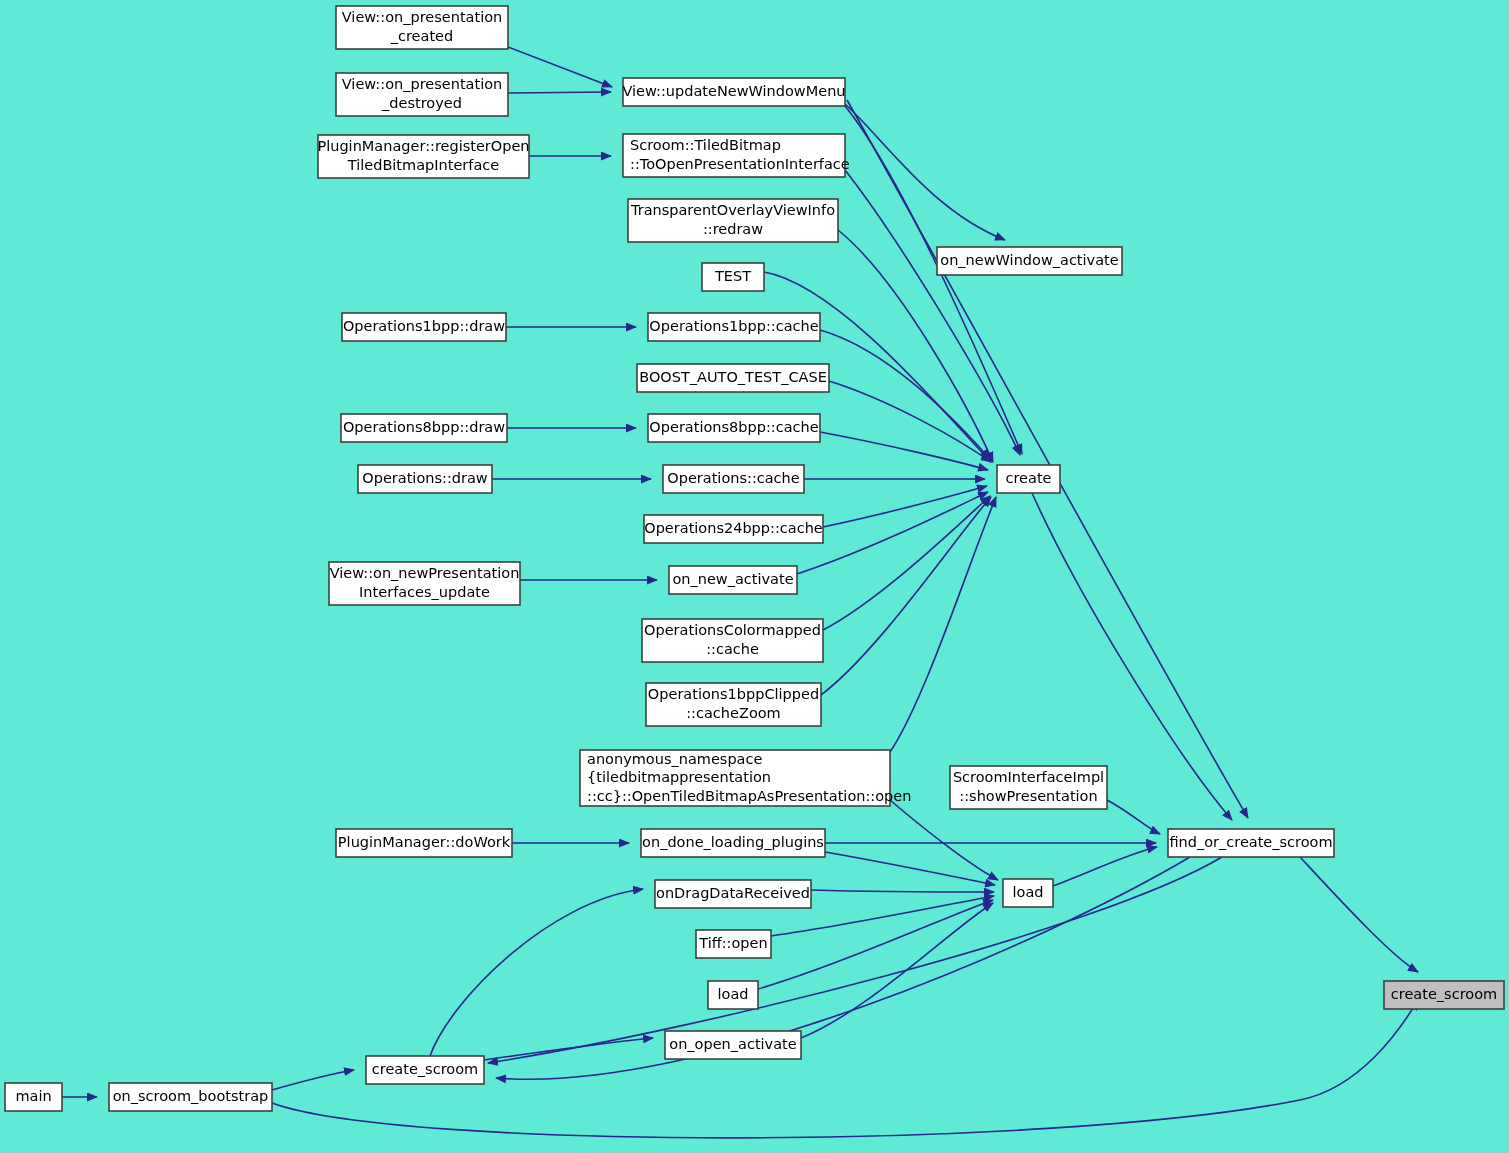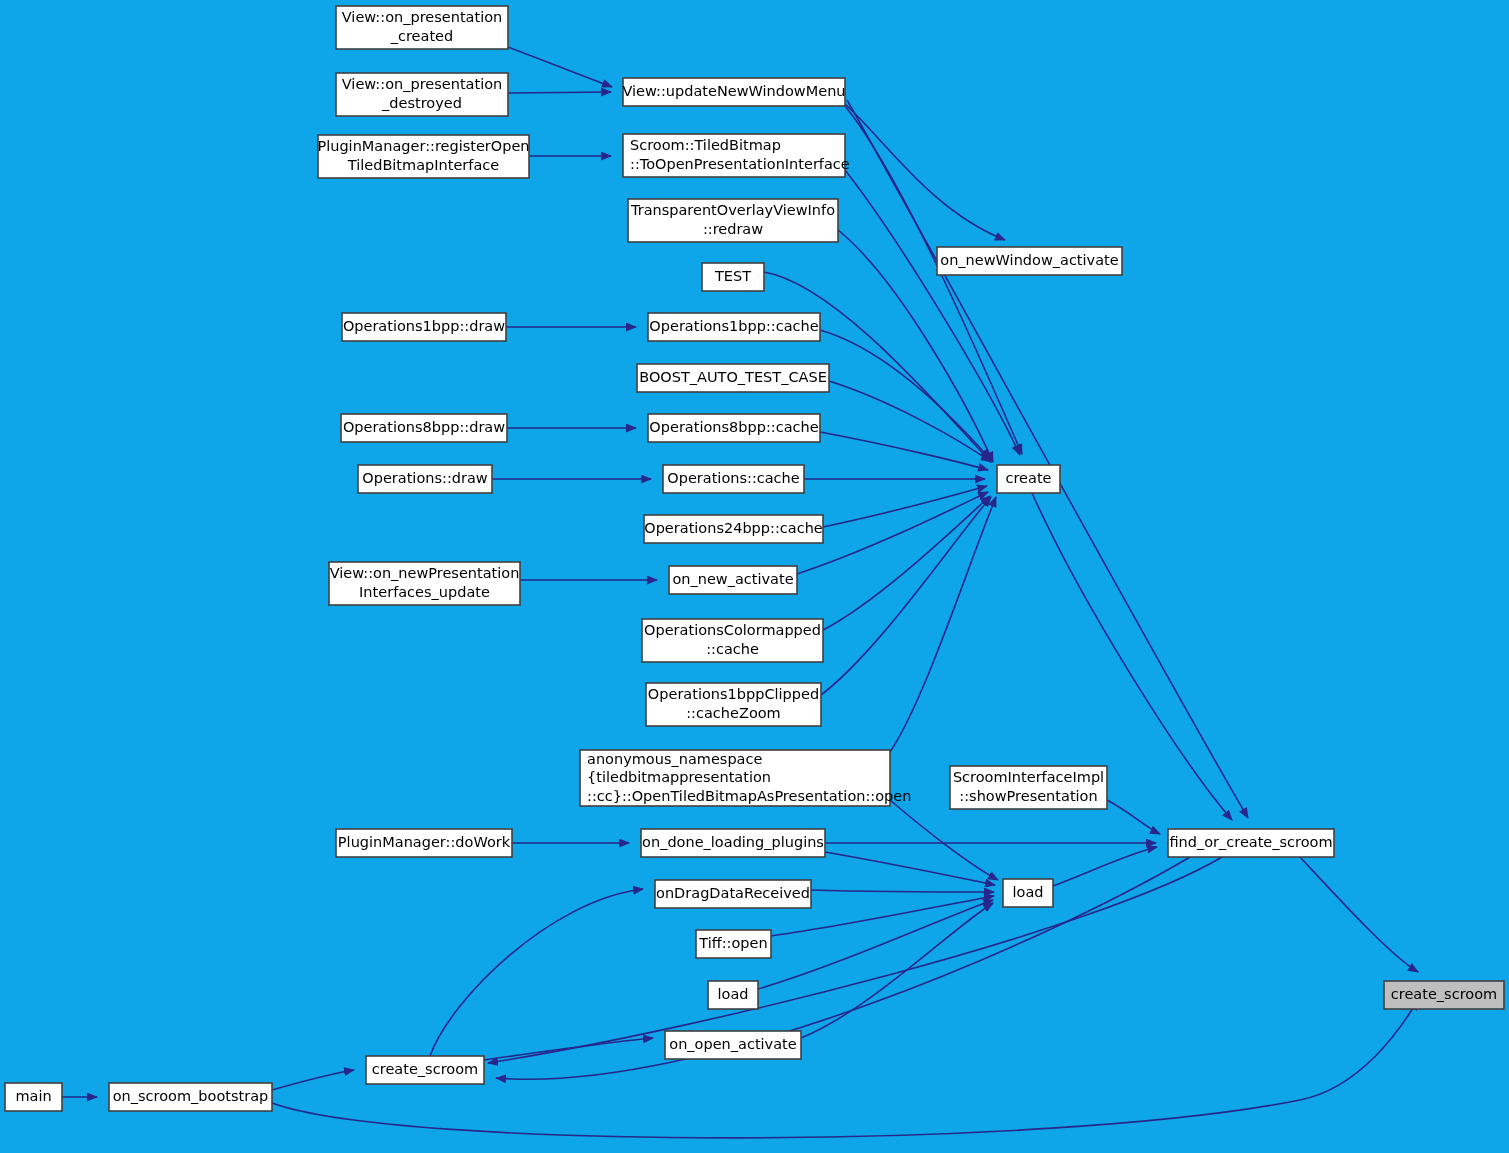--- a/index.html
+++ b/index.html
@@ -1,17 +1,17 @@
 <!DOCTYPE html>
 <html><head>
 <meta charset="utf-8">
 <style>
   html,body{margin:0;padding:0;background:#ffffff;}
   body{font-family:"DejaVu Sans","Liberation Sans",sans-serif;}
-  #graph-root{position:relative;width:1509px;height:1153px;background:#0ea5e9;overflow:hidden;}
+  #graph-root{position:relative;width:1509px;height:1153px;background:#5eead4;overflow:hidden;}
   svg{display:block;}
   .edge{fill:none;stroke:#26268c;stroke-width:1.6;}
   .arrowhead{fill:#26268c;stroke:none;}
   .nodebox{fill:#ffffff;stroke:#404040;stroke-width:1.6;}
   .nodebox.hl{fill:#bfbfbf;}
   .nodelabel{fill:#000000;font-family:"DejaVu Sans","Liberation Sans",sans-serif;font-size:14.5px;dominant-baseline:middle;}
   .nodelabel.c{text-anchor:middle;}
   .nodelabel.l{text-anchor:start;}
 </style>
 </head>

